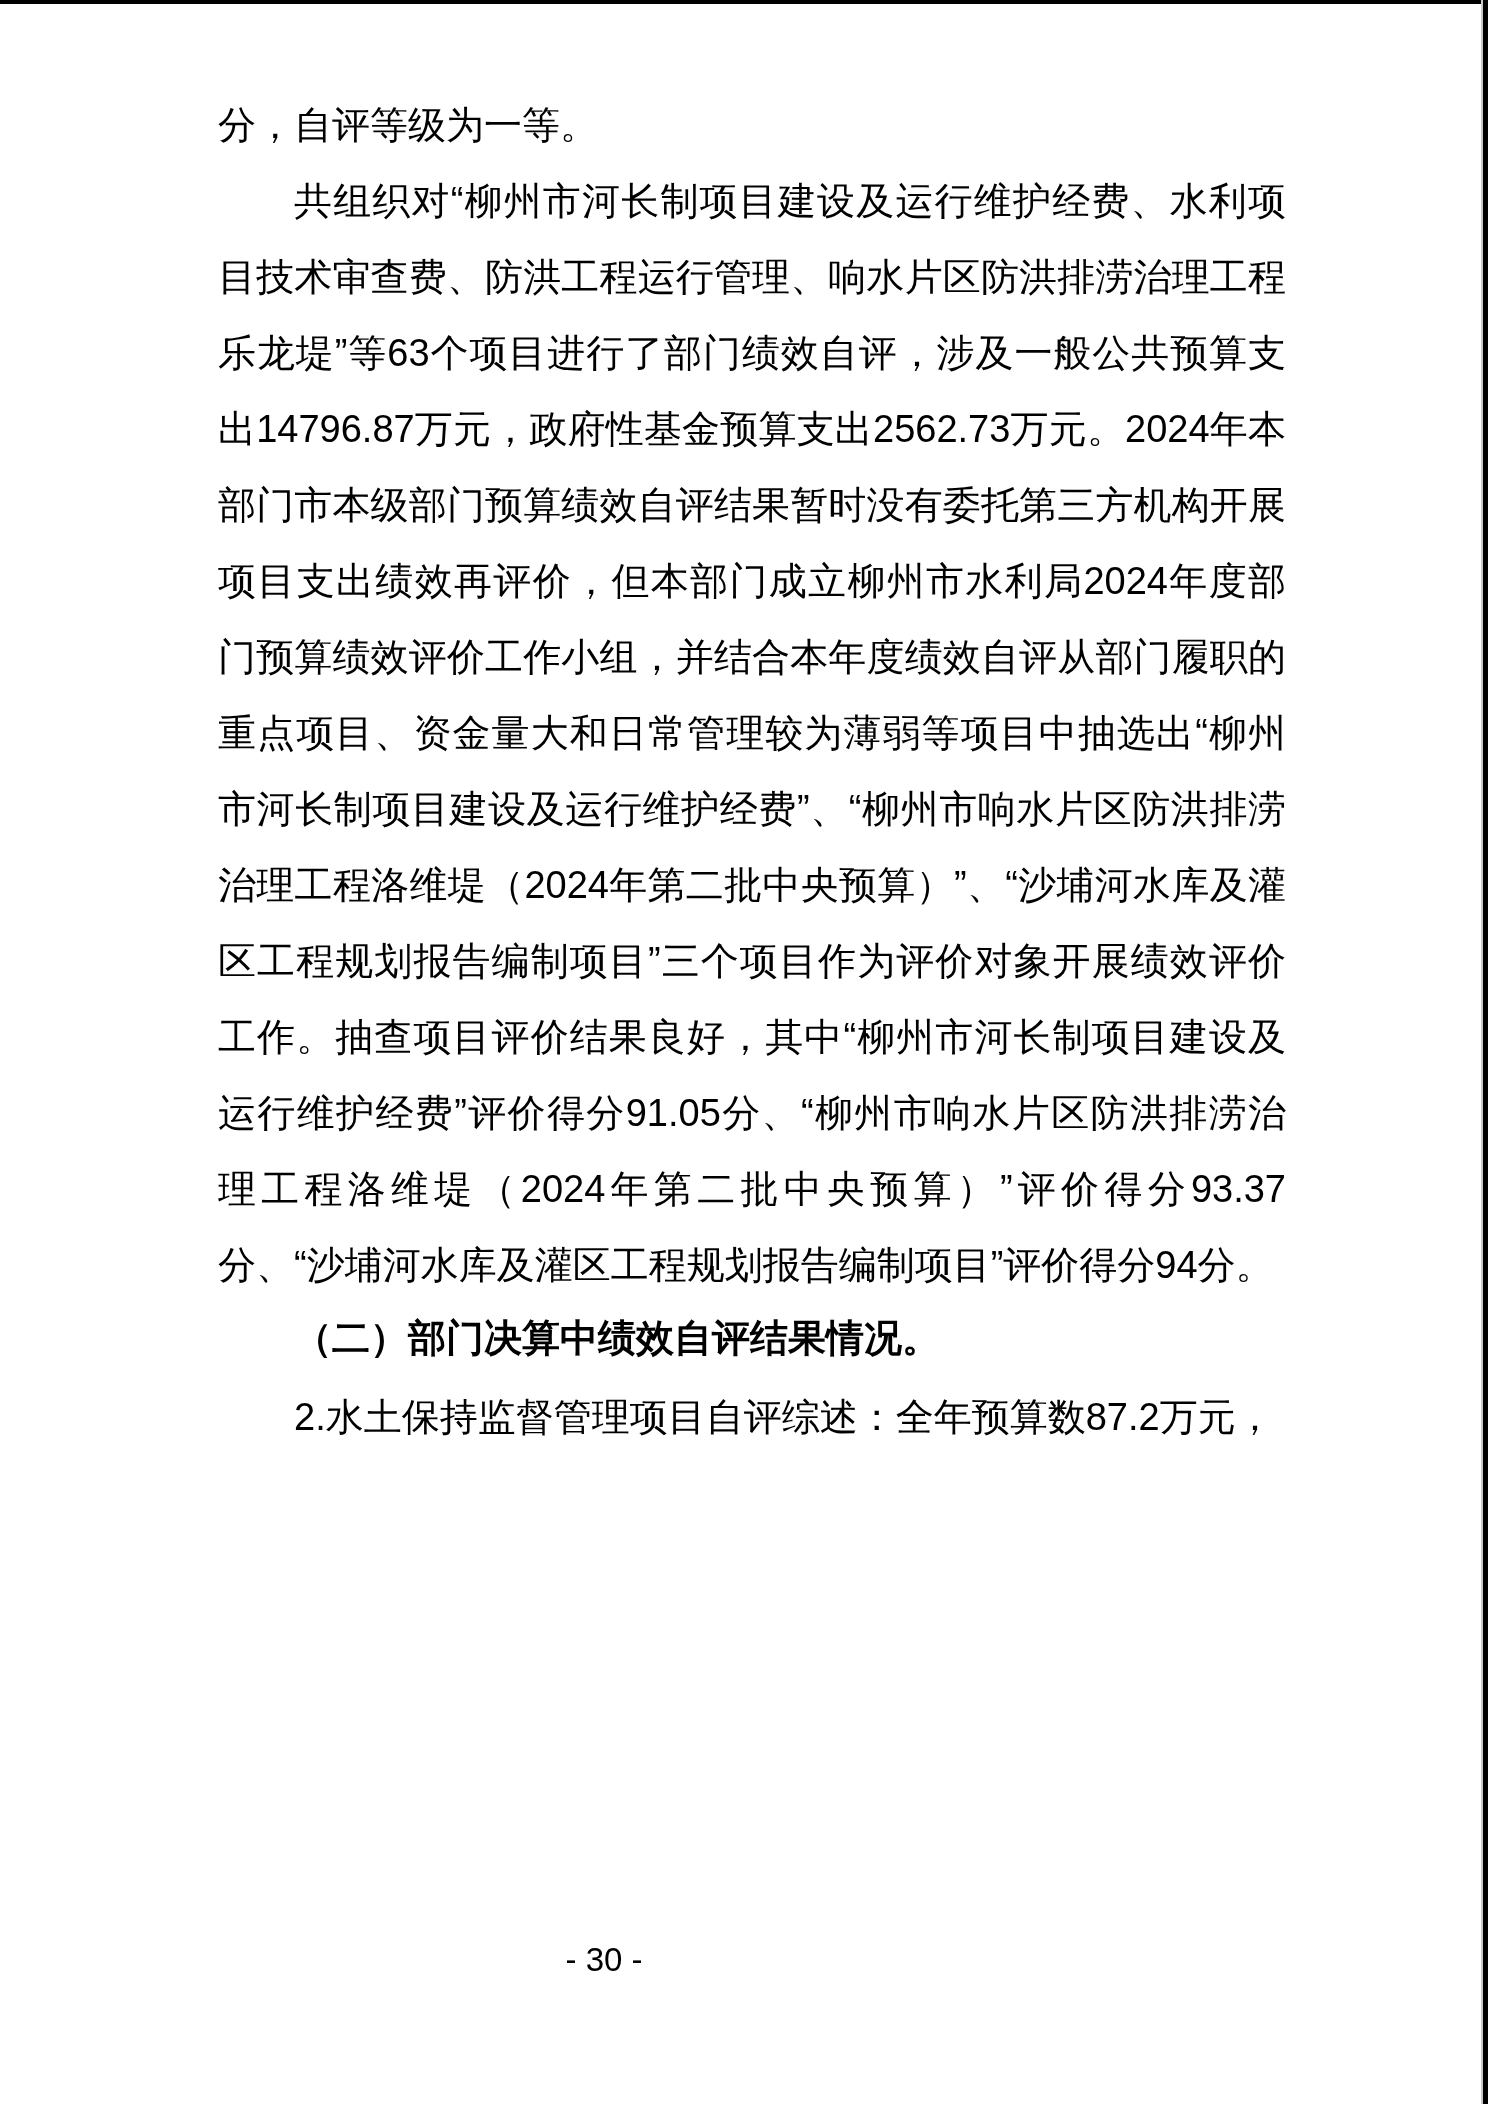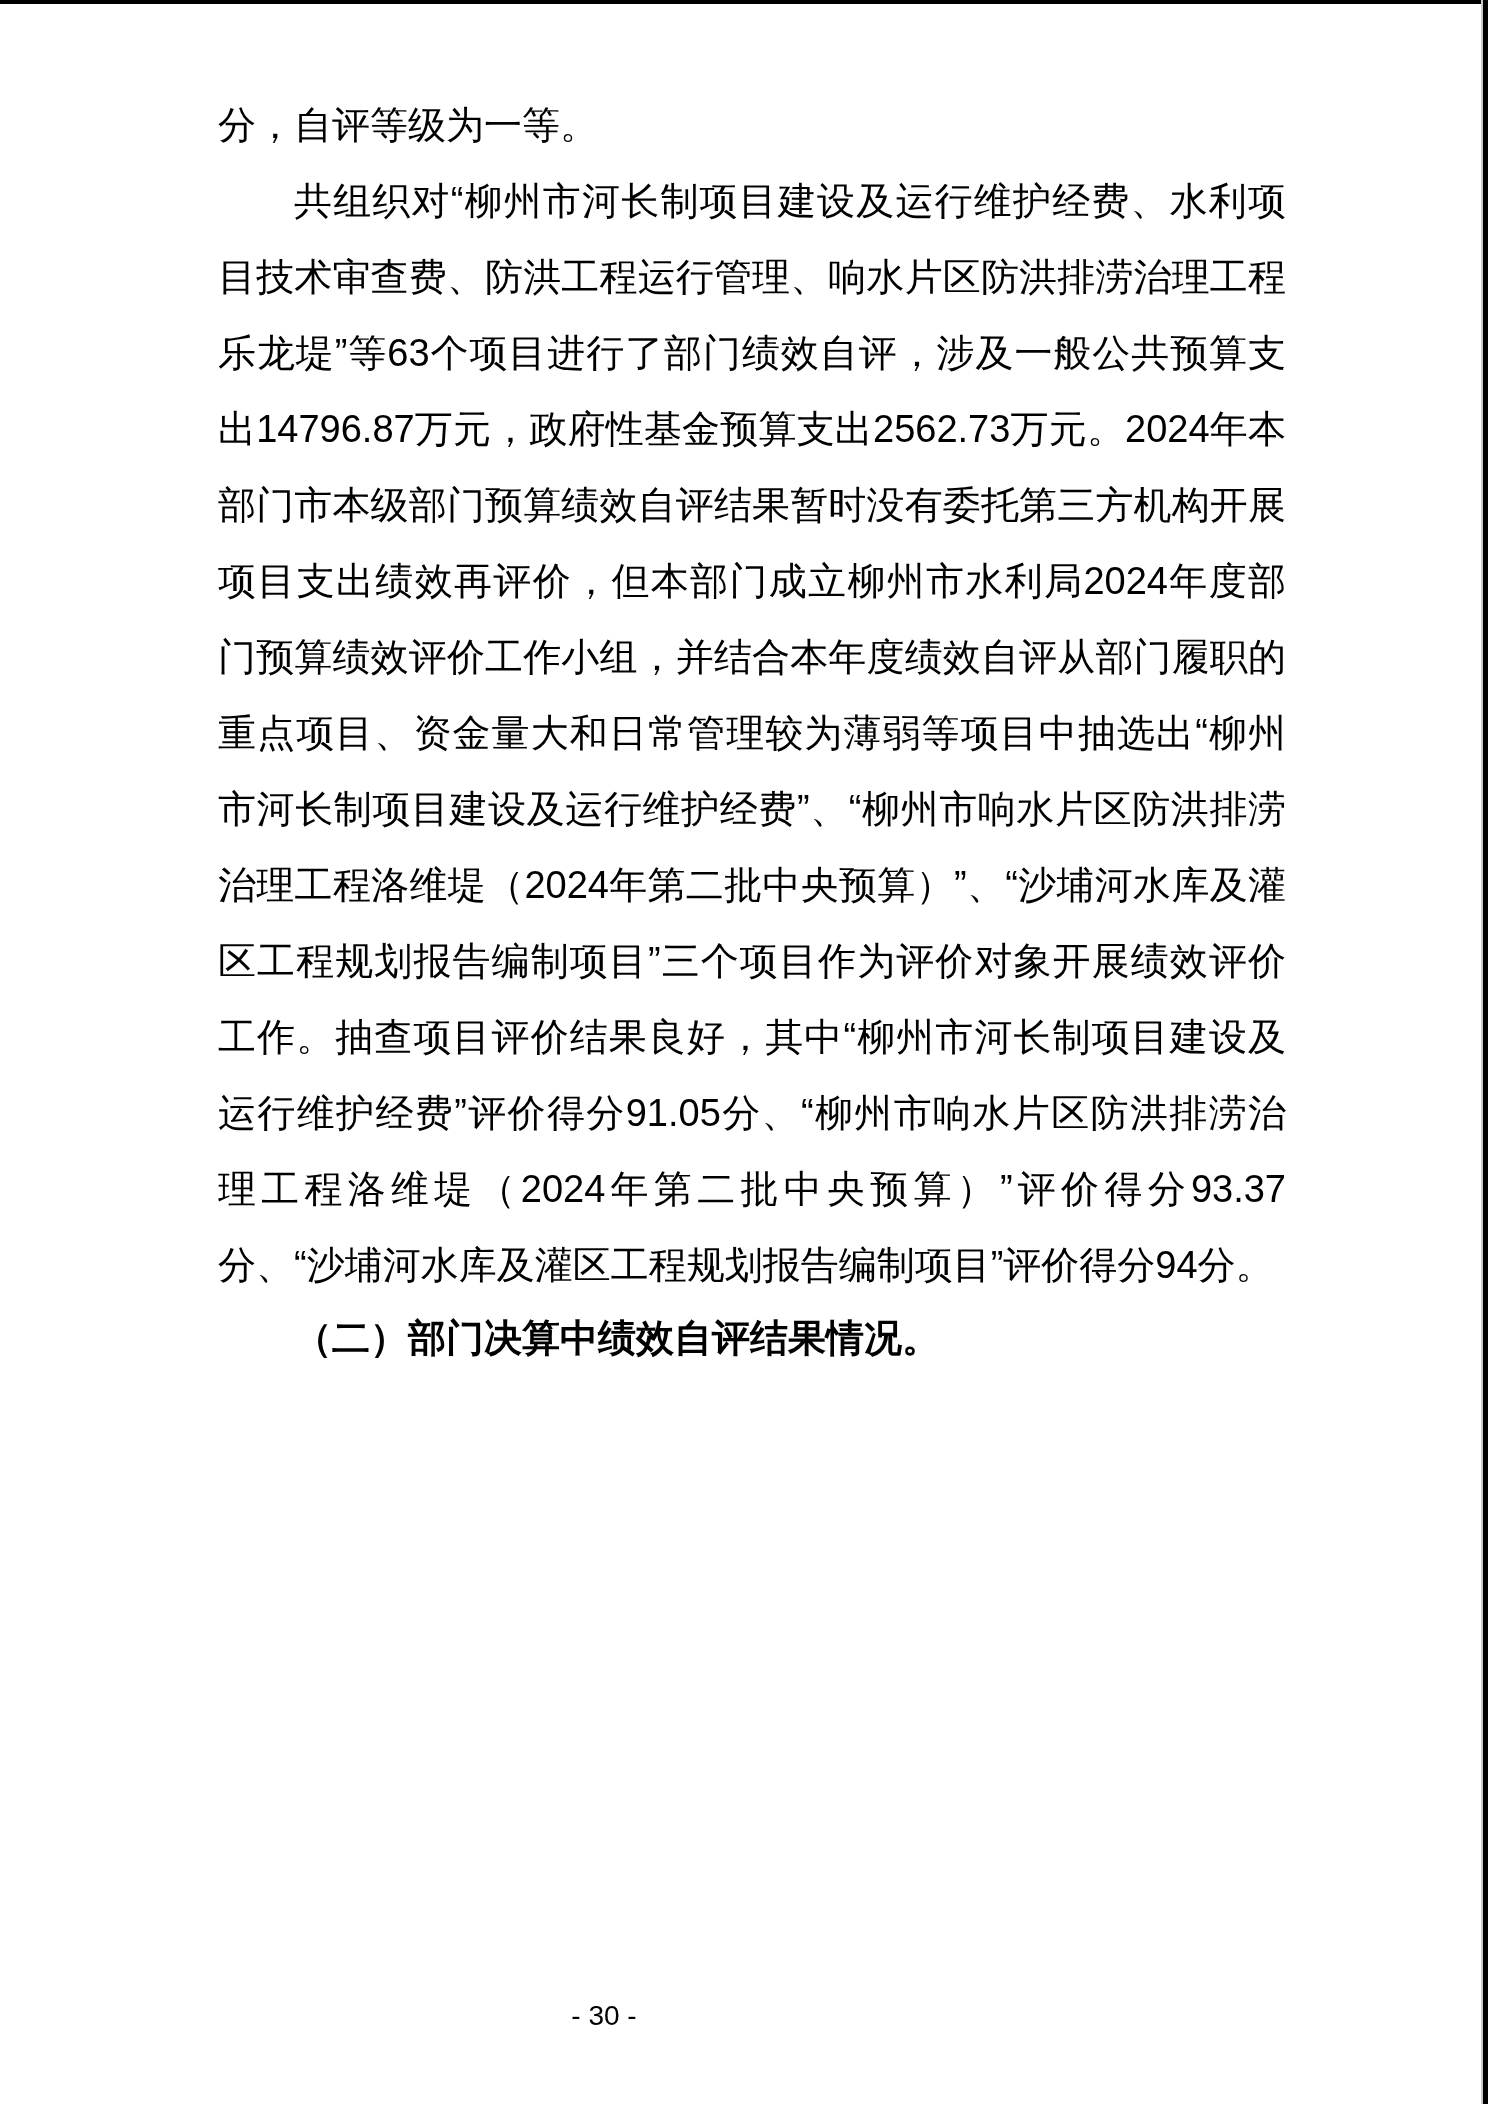--- a/index.html
+++ b/index.html
@@ -56,37 +56,38 @@
   }
   .text-block p.no-indent {
     text-indent: 0;
   }
   .text-block p.heading {
     font-weight: bold;
     font-family: Liberation Mono, monospace;
   }
   .footer {
     position: absolute;
-    top: 1996px;
+    top: 1940px;
     left: 0;
     width: 1208px;
     text-align: center;
-    font-size: 28px;
+    font-size: 33px;
     line-height: 40px;
     color: #000000;
   }
 </style>
 </head>
 <body>
 
 <div class="page">
   <div class="top-border"></div>
   <div class="right-border-shadow"></div>
   <div class="right-border"></div>
 
   <div class="text-block">
     <p class="no-indent">分，自评等级为一等。</p>
     <p>共组织对“柳州市河长制项目建设及运行维护经费、水利项目技术审查费、防洪工程运行管理、响水片区防洪排涝治理工程乐龙堤”等63个项目进行了部门绩效自评，涉及一般公共预算支出14796.87万元，政府性基金预算支出2562.73万元。2024年本部门市本级部门预算绩效自评结果暂时没有委托第三方机构开展项目支出绩效再评价，但本部门成立柳州市水利局2024年度部门预算绩效评价工作小组，并结合本年度绩效自评从部门履职的重点项目、资金量大和日常管理较为薄弱等项目中抽选出“柳州市河长制项目建设及运行维护经费”、“柳州市响水片区防洪排涝治理工程洛维堤（2024年第二批中央预算）”、“沙埔河水库及灌区工程规划报告编制项目”三个项目作为评价对象开展绩效评价工作。抽查项目评价结果良好，其中“柳州市河长制项目建设及运行维护经费”评价得分91.05分、“柳州市响水片区防洪排涝治理工程洛维堤（2024年第二批中央预算）”评价得分93.37分、“沙埔河水库及灌区工程规划报告编制项目”评价得分94分。</p>
     <p class="heading">（二）部门决算中绩效自评结果情况。</p>
+    <p>2.水土保持监督管理项目自评综述：全年预算数87.2万元，</p>
   </div>
 
   <div class="footer">- 30 -</div>
 </div>
 
 </body></html>

